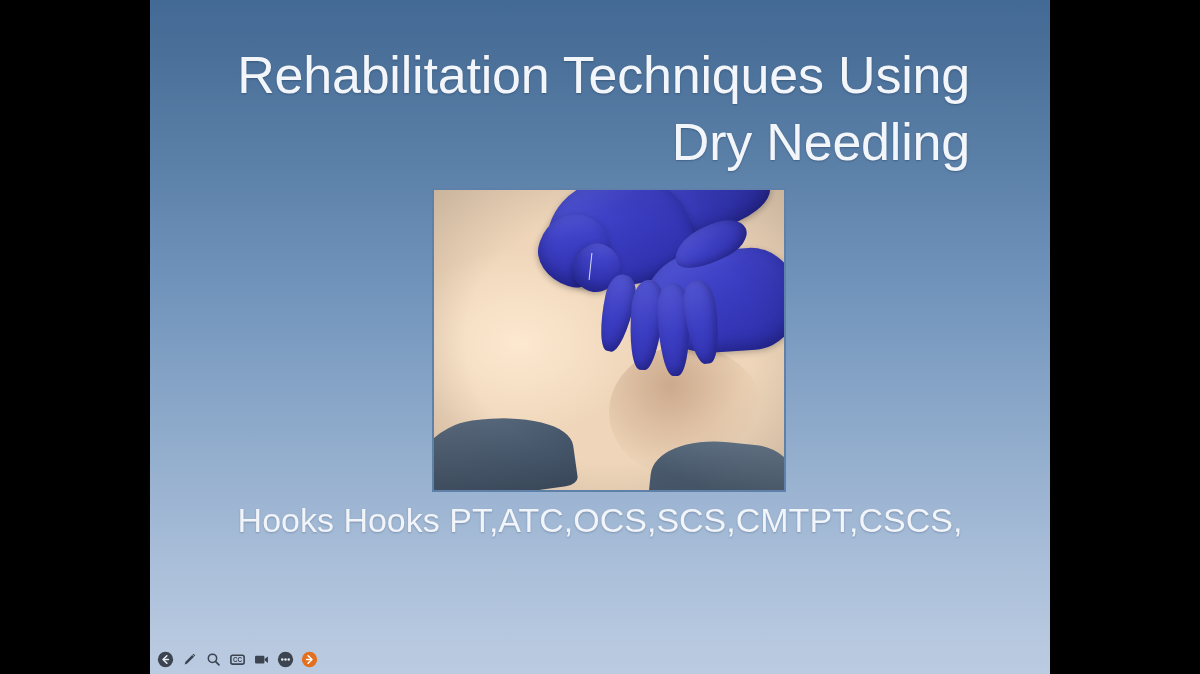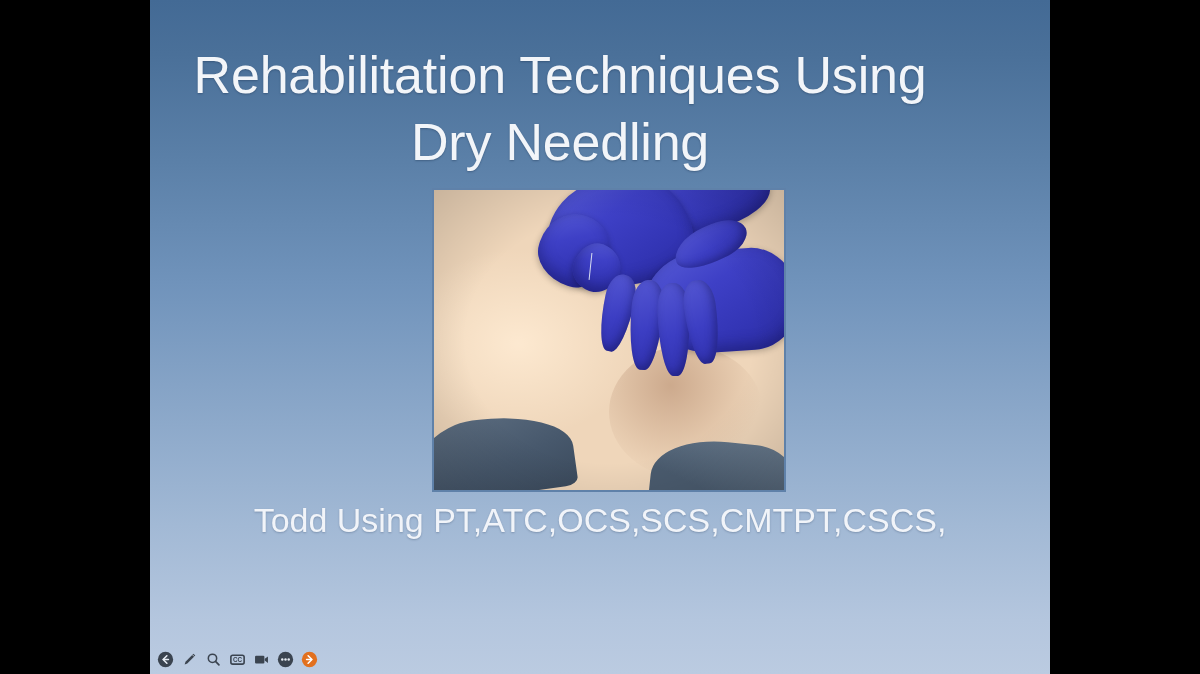--- a/index.html
+++ b/index.html
@@ -49,21 +49,21 @@
         #bbcbe1 100%);
     overflow: hidden;
   }
 
   
   #slide-title {
     position: absolute;
     top: 42px;
     left: 0;
     width: 820px;
-    text-align: center;
+    text-align: right;
     color: #f2f5f9;
     font-size: 52px;
     line-height: 1.28;
     font-weight: 400;
     letter-spacing: -0.2px;
     text-shadow: 0 1px 2px rgba(20,40,70,0.35);
   }
   #slide-title .tline { display: block; }
 
   
@@ -288,21 +288,21 @@
         <div class="finger f1"></div>
         <div class="finger f2"></div>
         <div class="finger f3"></div>
         <div class="finger f4"></div>
 
         <div class="vignette"></div>
       </div>
     </div>
 
     <div id="slide-credit">
-      <span class="cline">Todd Using PT,ATC,OCS,SCS,CMTPT,CSCS,</span>
+      <span class="cline">Hooks Hooks PT,ATC,OCS,SCS,CMTPT,CSCS,</span>
     </div>
 
     <div id="toolbar">
 
       <button class="tb-btn" title="Back">
         <span>
           <svg width="17" height="17" viewBox="0 0 20 20" aria-hidden="true">
             <circle cx="10" cy="10" r="9" fill="#3b4450"></circle>
             <path d="M11.6 5.6 L7.2 10 L11.6 14.4" fill="none" stroke="#e8edf4" stroke-width="1.9" stroke-linecap="round" stroke-linejoin="round"></path>
             <line x1="7.6" y1="10" x2="13.4" y2="10" stroke="#e8edf4" stroke-width="1.9" stroke-linecap="round"></line>

